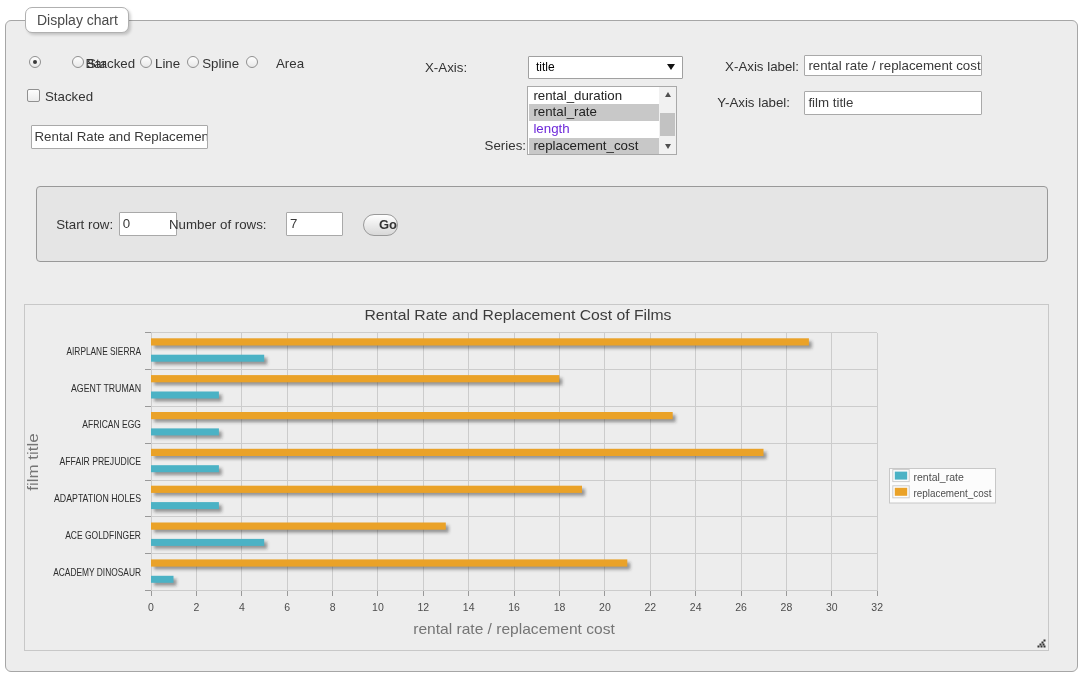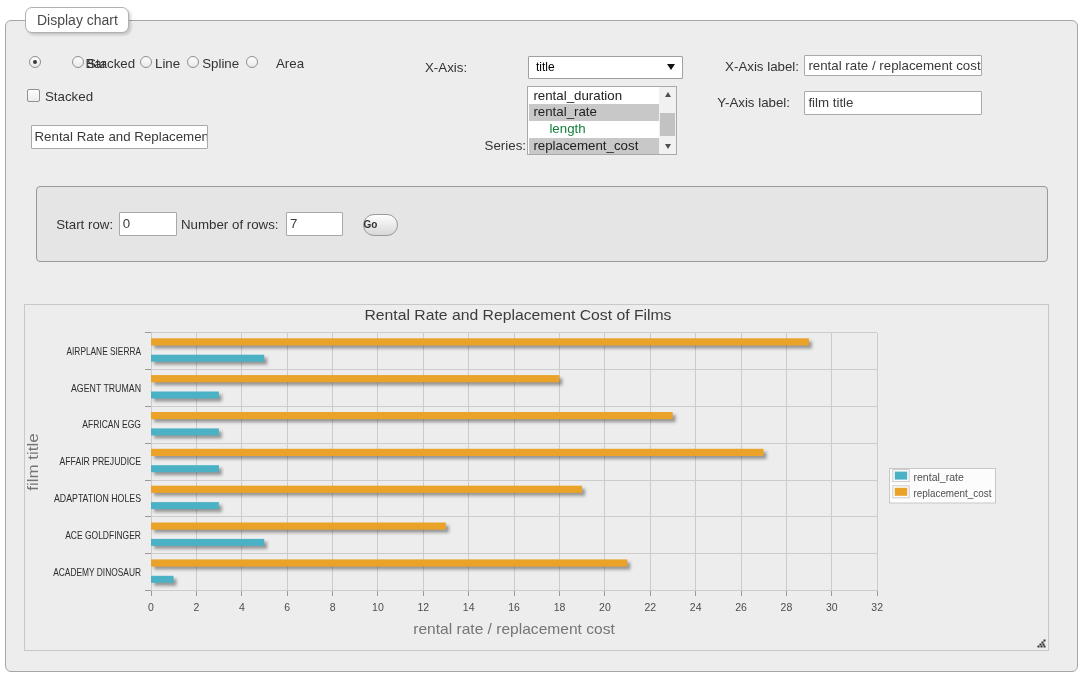--- a/index.html
+++ b/index.html
@@ -38,39 +38,39 @@
 <div class="lbl" style="left:425px; top:60.1px; width:100px; text-align:left;">X-Axis:</div>
 <div class="abs" style="left:528px; top:55.7px; width:155px; height:23.8px; background:#fff; border:1px solid #a0a0a0; border-radius:1px;">
   <span style="position:absolute; left:7px; top:3.5px; font-size:12px; color:#000000;">title</span>
   <span style="position:absolute; right:7px; top:7px; width:0; height:0; border-left:4px solid transparent; border-right:4px solid transparent; border-top:6px solid #111;"></span>
 </div>
 
 <div class="lbl" style="left:426px; top:137.9px; width:100px; text-align:right;">Series:</div>
 <div class="abs" style="left:527.4px; top:86px; width:150px; height:69px; background:#fff; border:1px solid #a9a9a9;">
   <div class="abs" style="left:1px; top:0.5px; width:127px; height:16.75px; font-size:13.3px; color:#222; padding-left:4px; line-height:16.75px;">rental_duration</div>
   <div class="abs" style="left:1px; top:17.25px; width:130px; height:16.75px; font-size:13.3px; color:#222; padding-left:4px; line-height:16.75px; background:#c8c8c8;">rental_rate</div>
-  <div class="abs" style="left:1px; top:34px; width:127px; height:16.75px; font-size:13.3px; color:#15803d; padding-left:20px; line-height:16.75px;">length</div>
+  <div class="abs" style="left:1px; top:34px; width:127px; height:16.75px; font-size:13.3px; color:#6d28d9; padding-left:4px; line-height:16.75px;">length</div>
   <div class="abs" style="left:1px; top:50.75px; width:130px; height:16.25px; font-size:13.3px; color:#222; padding-left:4px; line-height:16.25px; background:#c8c8c8; overflow:hidden;">replacement_cost</div>
   <div class="abs" style="right:0; top:0; width:17px; height:67px; background:#f1f1f1;"></div>
   <div class="abs" style="right:5px; top:5px; width:0; height:0; border-left:3.5px solid transparent; border-right:3.5px solid transparent; border-bottom:5px solid #505050;"></div>
   <div class="abs" style="right:5px; bottom:5px; width:0; height:0; border-left:3.5px solid transparent; border-right:3.5px solid transparent; border-top:5px solid #505050;"></div>
   <div class="abs" style="right:1px; top:26px; width:15px; height:23px; background:#c2c2c2;"></div>
 </div>
 
 <div class="lbl" style="left:699px; top:59.4px; width:100px; text-align:right;">X-Axis label:</div>
 <div class="tinput" style="left:804.4px; top:54.9px; width:177.2px; height:21.5px; line-height:19.5px;">rental rate / replacement cost</div>
 <div class="lbl" style="left:690px; top:95.4px; width:100px; text-align:right;">Y-Axis label:</div>
 <div class="tinput" style="left:804.4px; top:91.2px; width:177.6px; height:23.5px; line-height:21.5px;">film title</div>
 
 <div class="abs" style="left:36px; top:185.5px; width:1011.6px; height:76.5px; background:#e5e5e5; border:1px solid #999; border-radius:4px;"></div>
 <div class="lbl" style="left:56.2px; top:217.2px;">Start row:</div>
 <div class="tinput" style="left:118.7px; top:212.4px; width:58.7px; height:23.4px; line-height:21.4px;">0</div>
-<div class="lbl" style="left:181px; top:217.2px;">Number of rows:</div>
+<div class="lbl" style="left:169px; top:217.2px;">Number of rows:</div>
 <div class="tinput" style="left:286px; top:212.4px; width:57.4px; height:23.4px; line-height:21.4px;">7</div>
-<div class="abs" style="left:362.6px; top:214px; width:35.4px; height:22.4px; background:linear-gradient(#fefefe,#d8d8d8); border:1px solid #999; border-radius:11px; font-weight:bold; font-size:10px; color:#333; text-align:left; line-height:20.4px;">Go</div>
+<div class="abs" style="left:362.6px; top:214px; width:35.4px; height:22.4px; background:linear-gradient(#fefefe,#d8d8d8); border:1px solid #999; border-radius:11px; font-weight:bold; font-size:13px; color:#333; text-align:right; line-height:20.4px;">Go</div>
 
 <div class="abs" style="left:24px; top:304px; width:1025px; height:347px; background:#ededed; border:1px solid #c8c8c8;">
 <svg width="1023" height="345" xmlns="http://www.w3.org/2000/svg" font-family="Liberation Sans, sans-serif">
       <defs>
         <filter id="bs" x="-20%" y="-60%" width="150%" height="260%">
           <feGaussianBlur stdDeviation="1.5"></feGaussianBlur>
         </filter>
       </defs>
       <text x="493" y="15.4" font-size="15" fill="#3c3c3c" text-anchor="middle" textLength="307" lengthAdjust="spacingAndGlyphs">Rental Rate and Replacement Cost of Films</text>
       <g stroke="#cccccc" stroke-width="1" shape-rendering="crispEdges">

